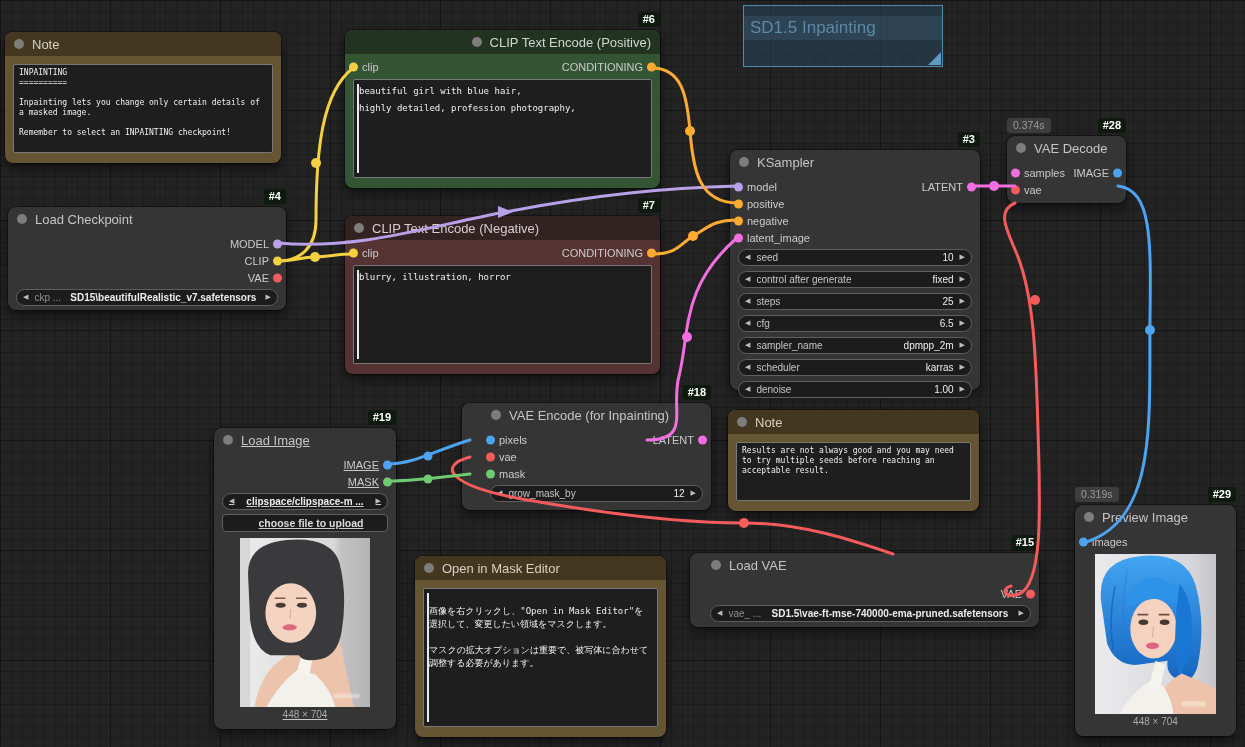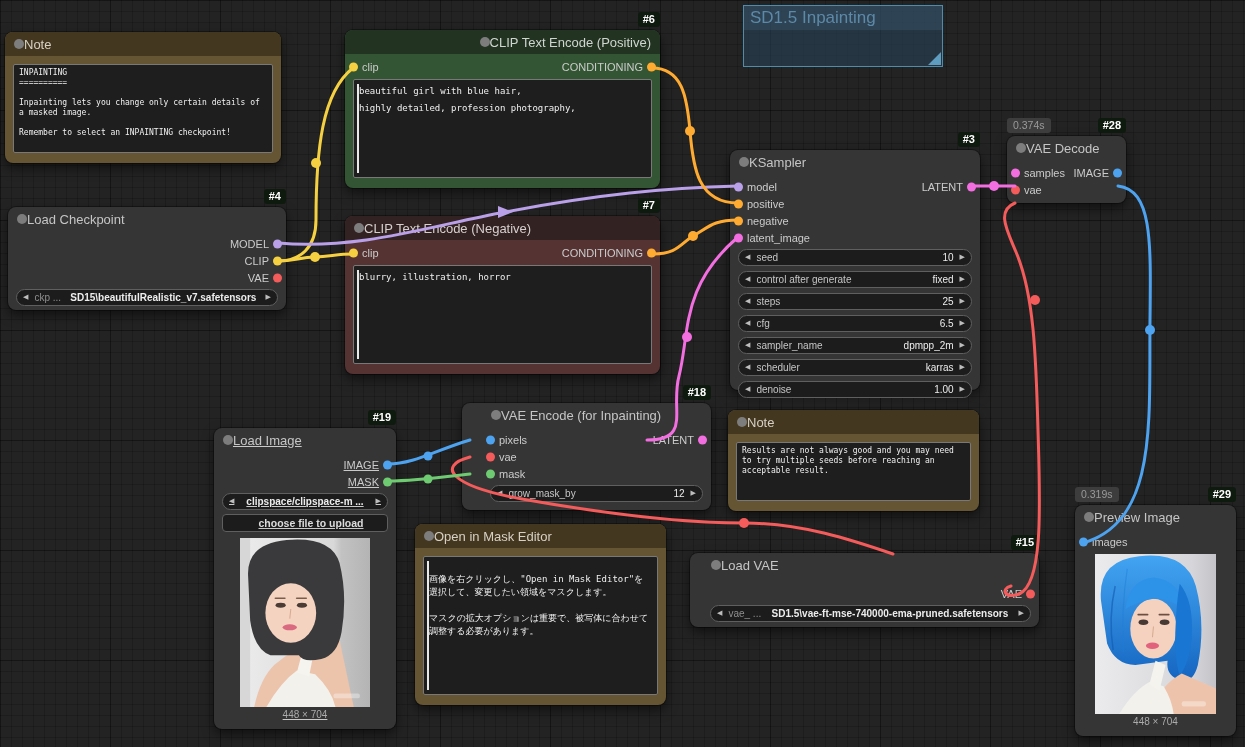--- a/index.html
+++ b/index.html
@@ -14,21 +14,21 @@
     background-size:110px 110px,110px 110px,11px 11px,11px 11px;
     font-family:"Liberation Sans",sans-serif;
   }
   
   .node{
     position:absolute;display:flex;flex-direction:column;
     background:#353535;border-radius:8px;z-index:2;
     box-shadow:0 5px 12px rgba(0,0,0,.55), 0 0 0 1px rgba(0,0,0,.35);
     color:#c9c9c9;
   }
-  .nh{flex:0 0 24px;display:flex;align-items:center;gap:0;padding:0 9px;
+  .nh{flex:0 0 24px;display:flex;align-items:center;gap:8px;padding:0 9px;
       border-radius:8px 8px 0 0;font-size:13px;color:#c5c5c5;white-space:nowrap;overflow:hidden;}
   .ndot{flex:0 0 10px;width:10px;height:10px;border-radius:50%;background:#7d7d7d;}
   .nbody{flex:1;display:flex;flex-direction:column;padding:4px 0 6px;position:relative;min-height:0;}
   .node.green{background:#335533;} .node.green .nh{background:#223322;color:#cfd6cf;justify-content:flex-end;}
   .node.red{background:#553333;}   .node.red .nh{background:#332222;color:#d6cfcf;}
   .node.brown{background:#665533;} .node.brown .nh{background:#44371f;color:#d6d0c5;}
   
   .srow{flex:0 0 17px;display:flex;align-items:center;position:relative;padding:0 17px;font-size:11px;color:#cbcbcb;}
   .sdot{width:9px;height:9px;border-radius:50%;position:absolute;top:50%;transform:translateY(-50%);}
   .sdot.in{left:4px;} .sdot.out{right:4px;}
@@ -61,21 +61,21 @@
   .tbadge{position:absolute;top:-18px;left:0;background:#3d3d3d;color:#9a9a9a;font-size:10.5px;
     padding:1px 6px;border-radius:3px;line-height:13px;z-index:3;}
   
   .imgbox{flex:1;margin:4px 26px 0;min-height:0;position:relative;overflow:hidden;}
   .imgbox svg{display:block;width:100%;height:100%;}
   .imgcap{flex:0 0 16px;line-height:16px;text-align:center;font-size:10px;color:#ababab;}
   
   .group{position:absolute;left:743px;top:5px;width:200px;height:62px;z-index:1;
     background:rgba(42,70,92,.55);border:1px solid #4f8cab;box-sizing:border-box;}
   .group-title{display:block;padding:2px 6px;font-size:17px;color:#5d89a8;
-    background:rgba(70,110,140,.25);}
+    background:rgba(70,110,140,.25);margin-top:10px;}
   .group-resize{position:absolute;right:1px;bottom:1px;width:0;height:0;
     border-left:13px solid transparent;border-bottom:13px solid #5e9cc0;}
   
   .wires{position:absolute;inset:0;z-index:10;pointer-events:none;}
 </style>
 </head>
 <body>
 
 <div class="canvas">
 
@@ -337,21 +337,21 @@
   <div class="node brown" style="left:728px;top:410px;width:251px;height:101px;">
     <div class="nh">
       <span class="ndot"></span>
       <span>Note</span>
     </div>
     <div class="nbody">
       <div class="ta note">Results are not always good and you may need to try multiple seeds before reaching an acceptable result.</div>
     </div>
   </div>
 
-  <div class="node brown" style="left:415px;top:524px;width:251px;height:181px;">
+  <div class="node brown" style="left:415px;top:556px;width:251px;height:181px;">
     <div class="nh">
       <span class="ndot"></span>
       <span>Open in Mask Editor</span>
     </div>
     <div class="nbody">
       <div class="ta jnote caret">
 画像を右クリックし、"Open in Mask Editor"を選択して、変更したい領域をマスクします。
 
 マスクの拡大オプションは重要で、被写体に合わせて調整する必要があります。</div>
     </div>

